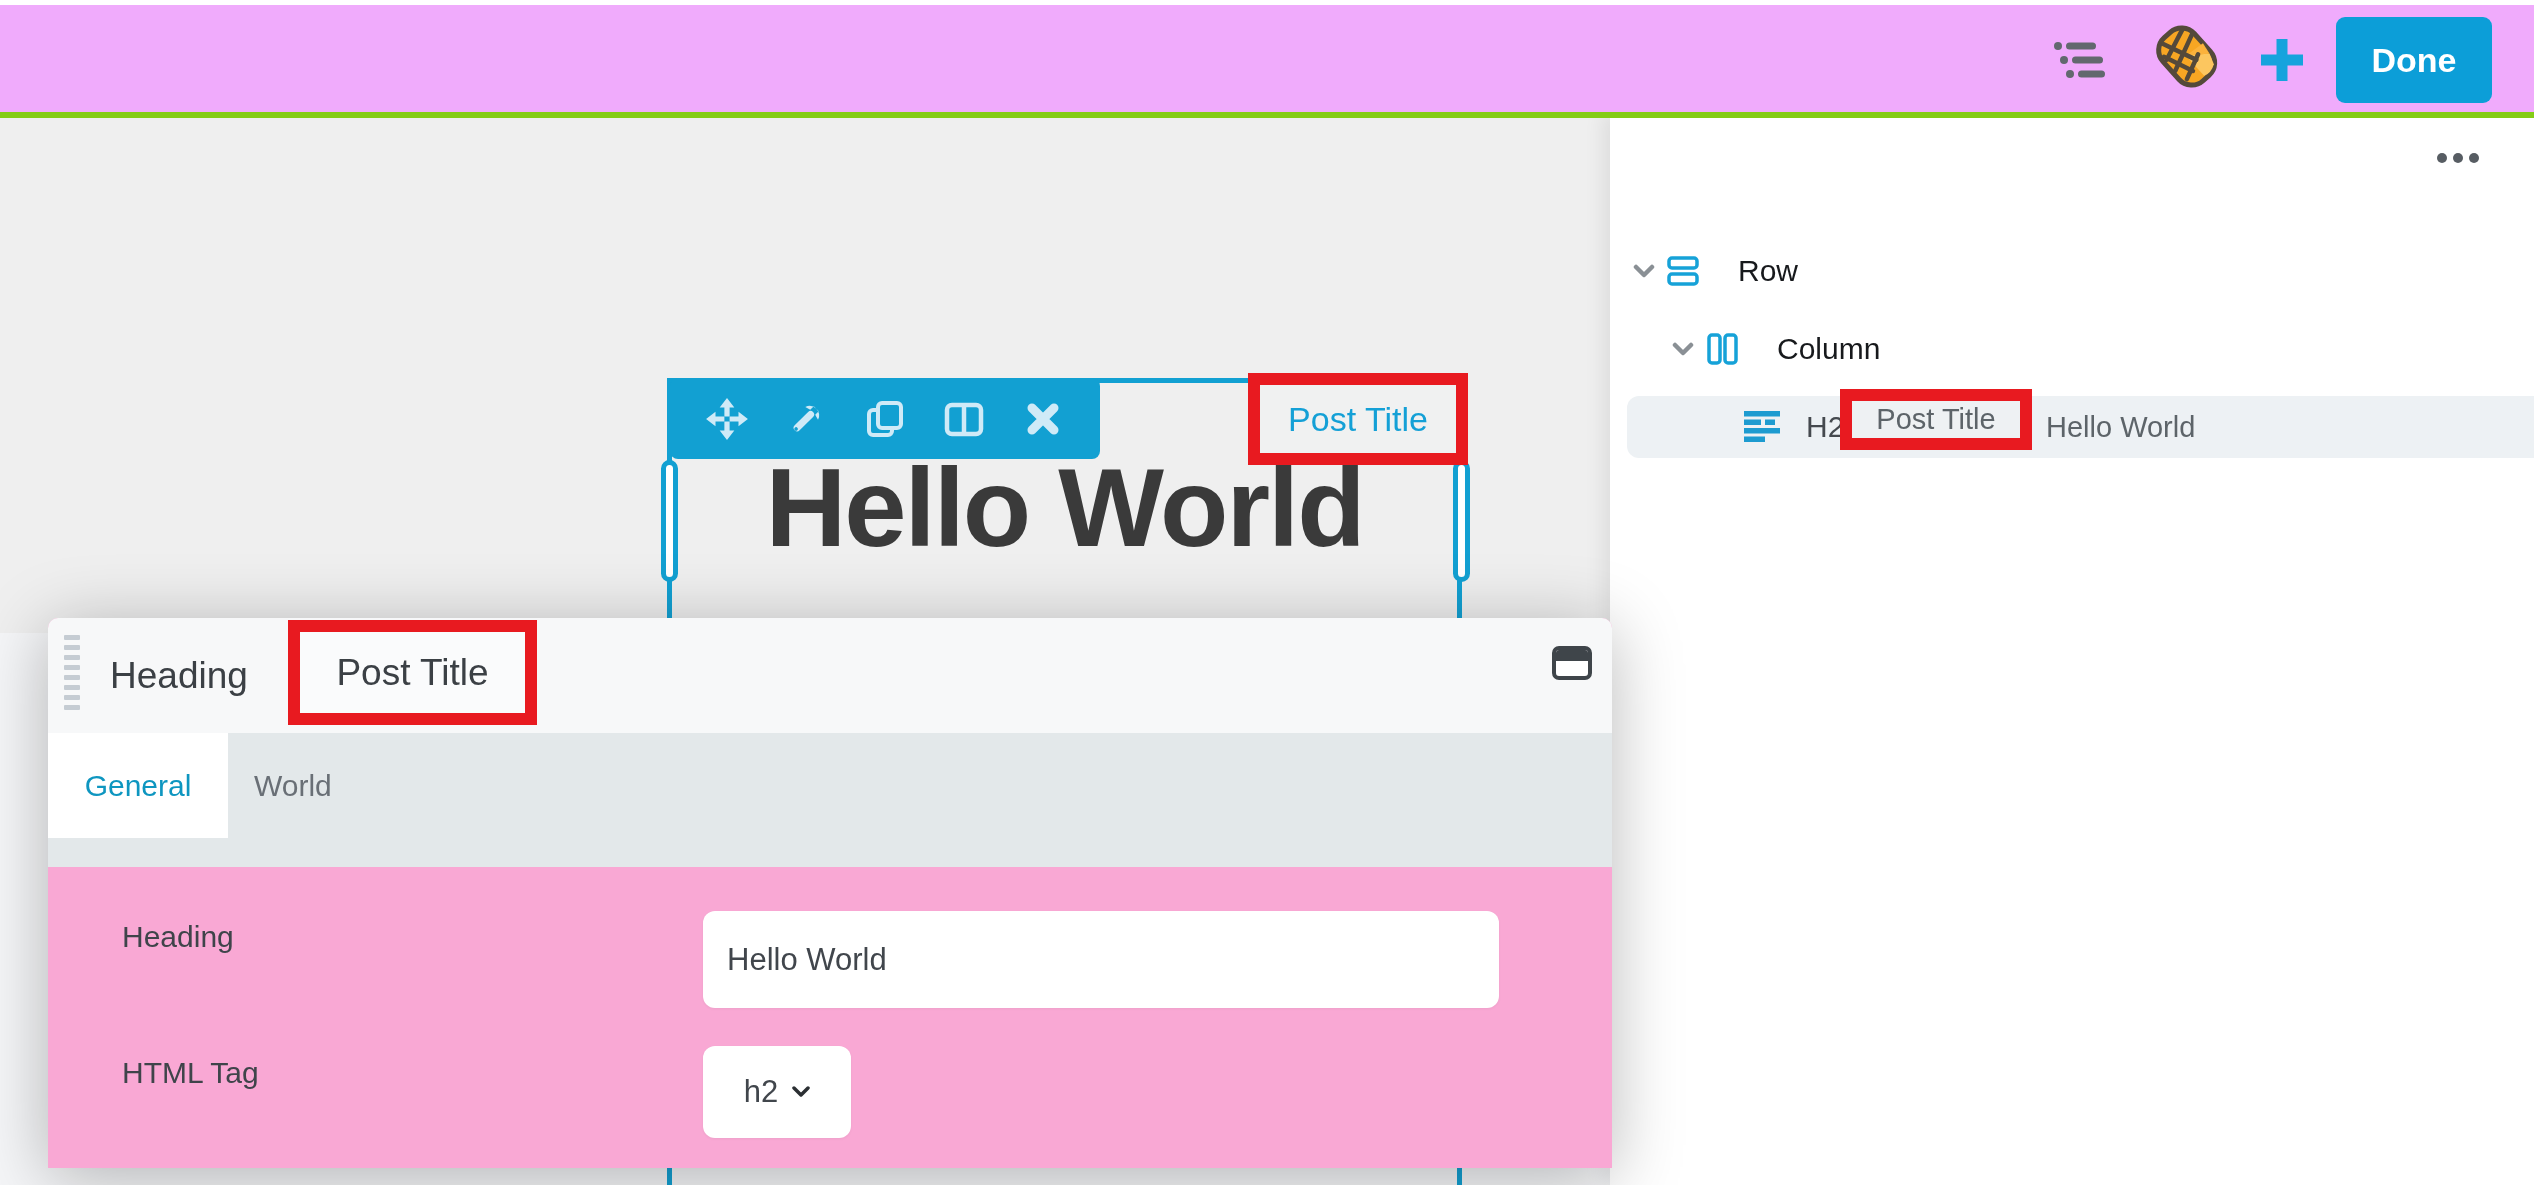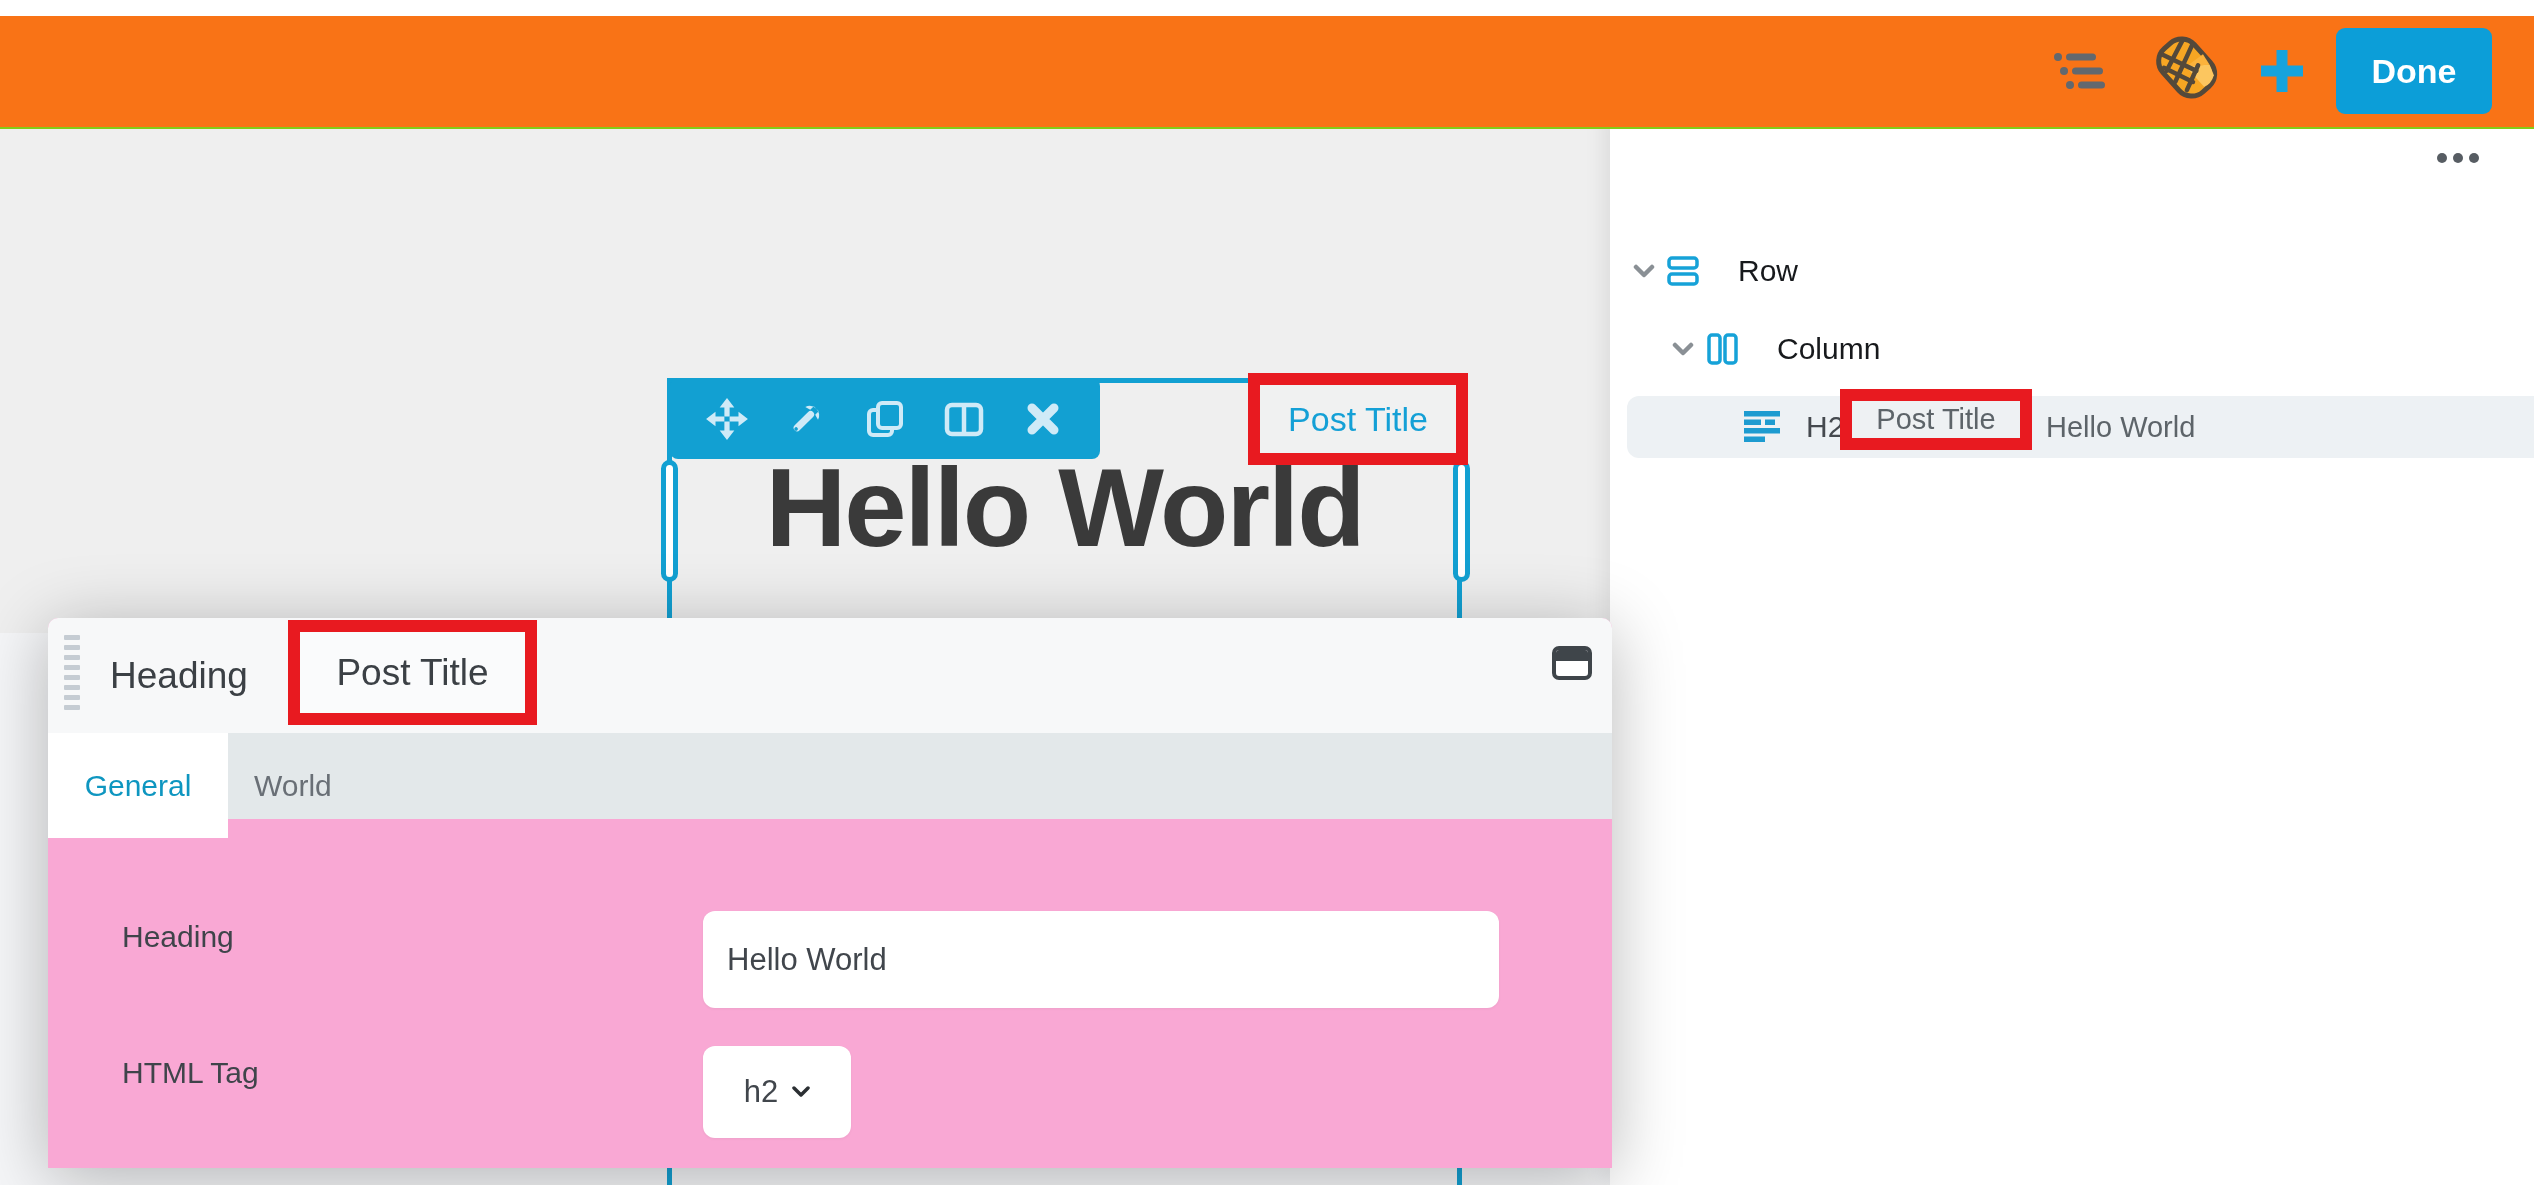--- a/index.html
+++ b/index.html
@@ -1,21 +1,21 @@
 <!DOCTYPE html>
 <html><head>
 <meta charset="utf-8">
 <style>
   * { margin:0; padding:0; box-sizing:border-box; }
   html,body { background:#ffffff; }
   body { font-family:"Liberation Sans", sans-serif; }
   .screen { position:relative; width:2534px; height:1185px; overflow:hidden; background:#ffffff; }
 
   
-  .topbar { position:absolute; left:0; top:16px; width:2534px; height:113px; background:#f97316; border-bottom:2px solid #84cc16; z-index:40; }
+  .topbar { position:absolute; left:0; top:5px; width:2534px; height:113px; background:#f0abfc; border-bottom:6px solid #84cc16; z-index:40; }
   .tb-item { position:absolute; display:flex; align-items:center; justify-content:center; cursor:pointer; }
   .outline-btn { left:2052px; top:30px; width:56px; height:50px; }
   .logo-btn   { left:2152px; top:12px; width:72px; height:82px; }
   .plus-btn   { left:2256px; top:29px; width:52px; height:52px; }
   .done-btn   { position:absolute; left:2336px; top:12px; width:156px; height:86px; background:#0c9ed8; border:none; border-radius:9px; color:#ffffff; font-size:34px; font-weight:bold; font-family:"Liberation Sans",sans-serif; cursor:pointer; }
 
   
   .canvas { position:absolute; left:0; top:113px; width:1610px; height:1072px; background:#efefef; z-index:1; }
   .canvas-lower { position:absolute; left:0; top:520px; width:1610px; height:552px; background:#f5f6f8; }
   .m-line { position:absolute; background:#12a0d2; }
@@ -54,21 +54,21 @@
   
   .settings { position:absolute; left:48px; top:618px; width:1564px; height:550px; background:#f9a8d4; border-radius:10px 10px 0 0; box-shadow:0 10px 70px rgba(0,0,0,0.28); z-index:20; }
   .sp-header { position:absolute; left:0; top:0; width:1564px; height:115px; background:#f7f8f9; border-radius:10px 10px 0 0; }
   .drag-handle { position:absolute; left:16px; top:17px; display:flex; flex-direction:column; gap:5px; cursor:grab; }
   .drag-handle i { width:16px; height:5px; background:#c5ccd3; border-radius:1px; }
   .sp-title { position:absolute; left:62px; top:0; height:115px; display:flex; align-items:center; font-size:37px; color:#3b4045; }
   .sp-badge { position:absolute; left:240px; top:2px; width:249px; height:105px; background:#fafbfc; }
   .sp-badge span { font-size:37px; color:#3b4045; }
   .win-icon { position:absolute; left:1504px; top:28px; width:40px; height:34px; border:4px solid #3f454a; border-radius:7px; background:#ffffff; overflow:hidden; cursor:pointer; }
   .win-icon i { display:block; width:100%; height:11px; background:#3f454a; }
-  .sp-tabs { position:absolute; left:0; top:115px; width:1564px; height:86px; background:#e3e8ea; }
+  .sp-tabs { position:absolute; left:0; top:115px; width:1564px; height:134px; background:#e3e8ea; }
   .tab { position:absolute; top:0; height:105px; display:flex; align-items:center; font-size:30px; color:#696f76; cursor:pointer; }
   .tab-general { left:0; width:180px; justify-content:center; background:#ffffff; color:#0e96c0; }
   .tab-style { left:206px; }
   .tab-advanced { left:349px; }
   .sp-body { position:absolute; left:0; top:220px; width:1564px; height:330px; }
   .field-label { position:absolute; left:74px; font-size:30px; color:#3f444a; }
   .lbl-heading { top:82px; }
   .lbl-htmltag { top:218px; }
   .heading-input { position:absolute; left:655px; top:73px; width:796px; height:97px; background:#ffffff; border:none; border-radius:12px; padding:0 24px; font-size:31px; color:#41464c; font-family:"Liberation Sans",sans-serif; box-shadow:0 1px 3px rgba(0,0,0,0.05); }
   .tag-select { position:absolute; left:655px; top:208px; width:148px; height:92px; background:#ffffff; border-radius:12px; display:flex; align-items:center; justify-content:center; gap:14px; cursor:pointer; box-shadow:0 1px 3px rgba(0,0,0,0.05); }

